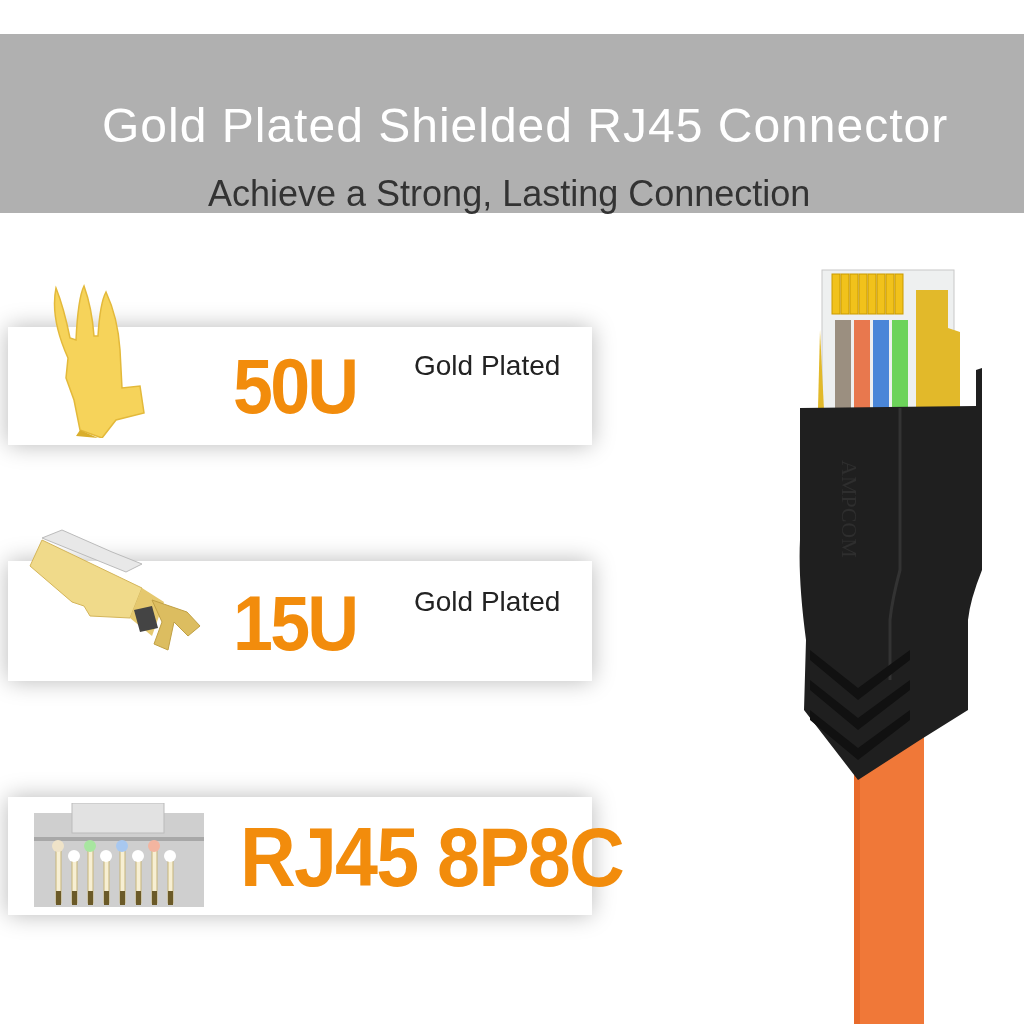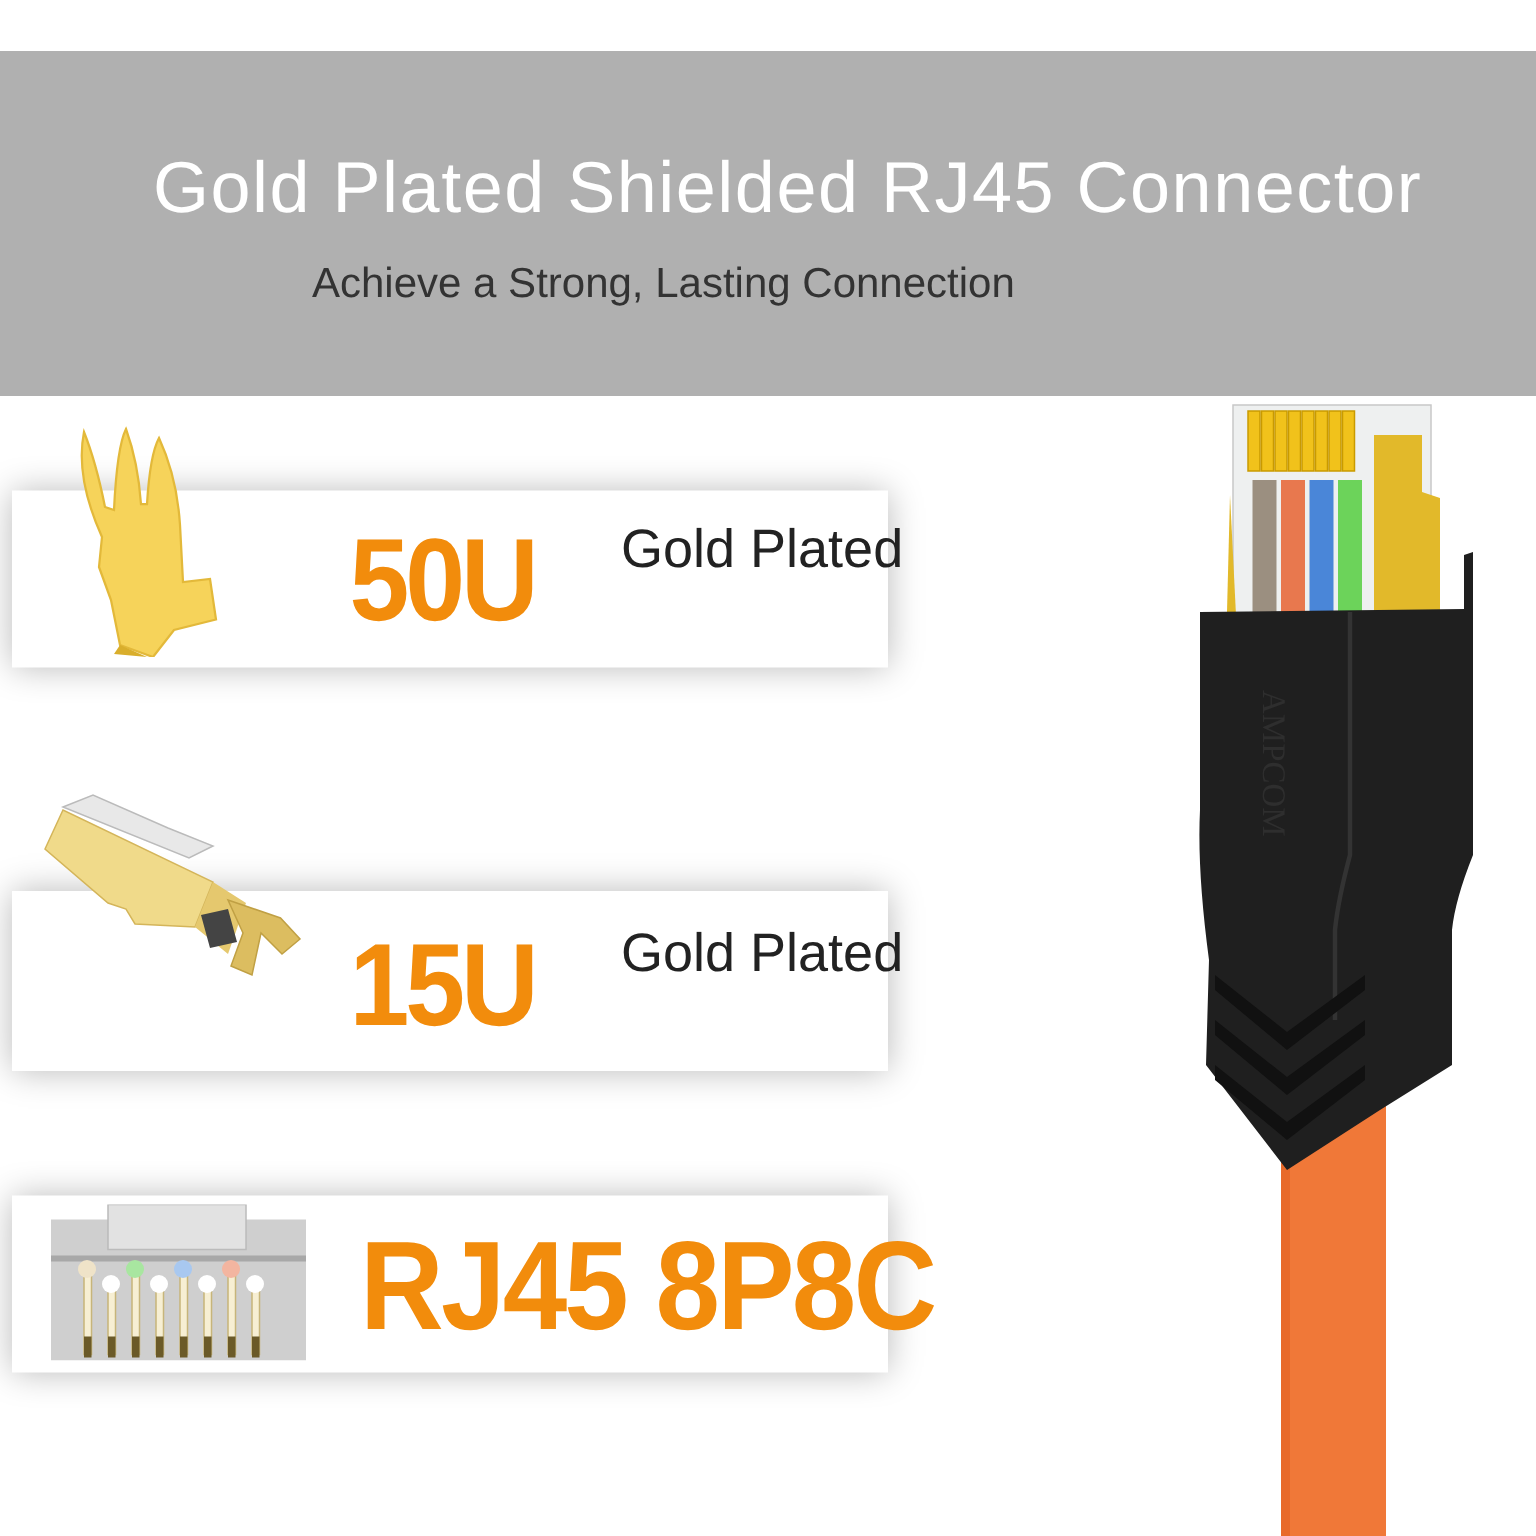--- a/index.html
+++ b/index.html
@@ -2,48 +2,48 @@
 <html><head>
 <meta charset="utf-8">
 <style>
   html, body { margin: 0; padding: 0; }
   body {
     width: 1024px; height: 1024px; overflow: hidden; position: relative;
     background: #ffffff;
     font-family: "Liberation Sans", sans-serif;
   }
   .banner {
-    position: absolute; left: 0; top: 34px; width: 1024px; height: 230px;
+    position: absolute; left: 0; top: 34px; width: 1024px; height: 179px;
     background: #b0b0b0;
   }
   .banner-title {
     position: absolute; left: 102px; top: 64px; width: 900px;
     font-size: 48px; color: #ffffff; letter-spacing: 1px; white-space: nowrap;
   }
   .banner-subtitle {
     position: absolute; left: 208px; top: 139px;
-    font-size: 28px; color: #333333; white-space: nowrap;
+    font-size: 36px; color: #333333; white-space: nowrap;
   }
   .card {
     position: absolute; left: 8px; width: 584px; background: #fff;
     box-shadow: 0 0 22px rgba(0,0,0,0.28);
   }
   .card.c1 { top: 327px; height: 118px; }
-  .card.c2 { top: 594px; height: 120px; }
+  .card.c2 { top: 561px; height: 120px; }
   .card.c3 { top: 797px; height: 118px; }
   .big {
     position: absolute; color: #f28c0c; font-weight: bold;
     font-size: 78px; letter-spacing: -3px; white-space: nowrap;
     transform: scaleX(0.92); transform-origin: left top;
   }
   .c1 .big { left: 225px; top: 14px; }
   .c2 .big { left: 225px; top: 17px; }
   .c3 .big { left: 232px; top: 12px; font-size: 84px; letter-spacing: -2px; }
   .desc {
-    position: absolute; left: 406px; font-size: 36px; color: #222; line-height: 38px;
+    position: absolute; left: 406px; font-size: 28px; color: #222; line-height: 38px;
     white-space: nowrap;
   }
   .c1 .desc { top: 20px; }
   .c2 .desc { top: 22px; }
   .icon-abs { position: absolute; }
   .cable-img { position: absolute; left: 780px; top: 240px; width: 244px; height: 784px; }
 </style>
 </head>
 <body>
 

